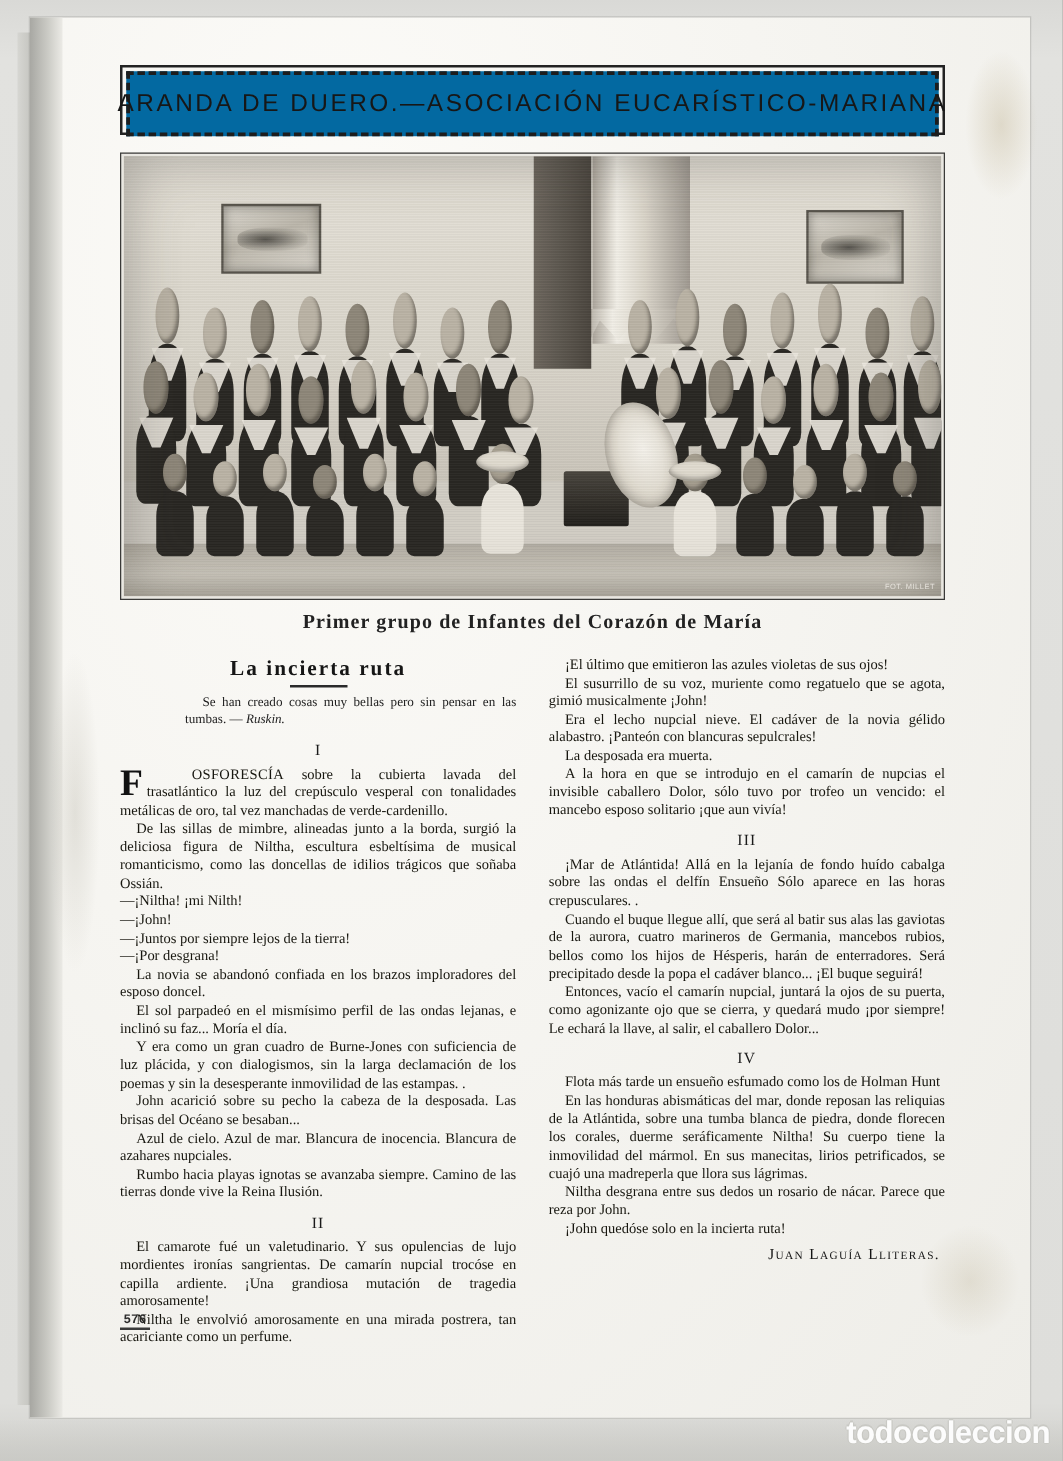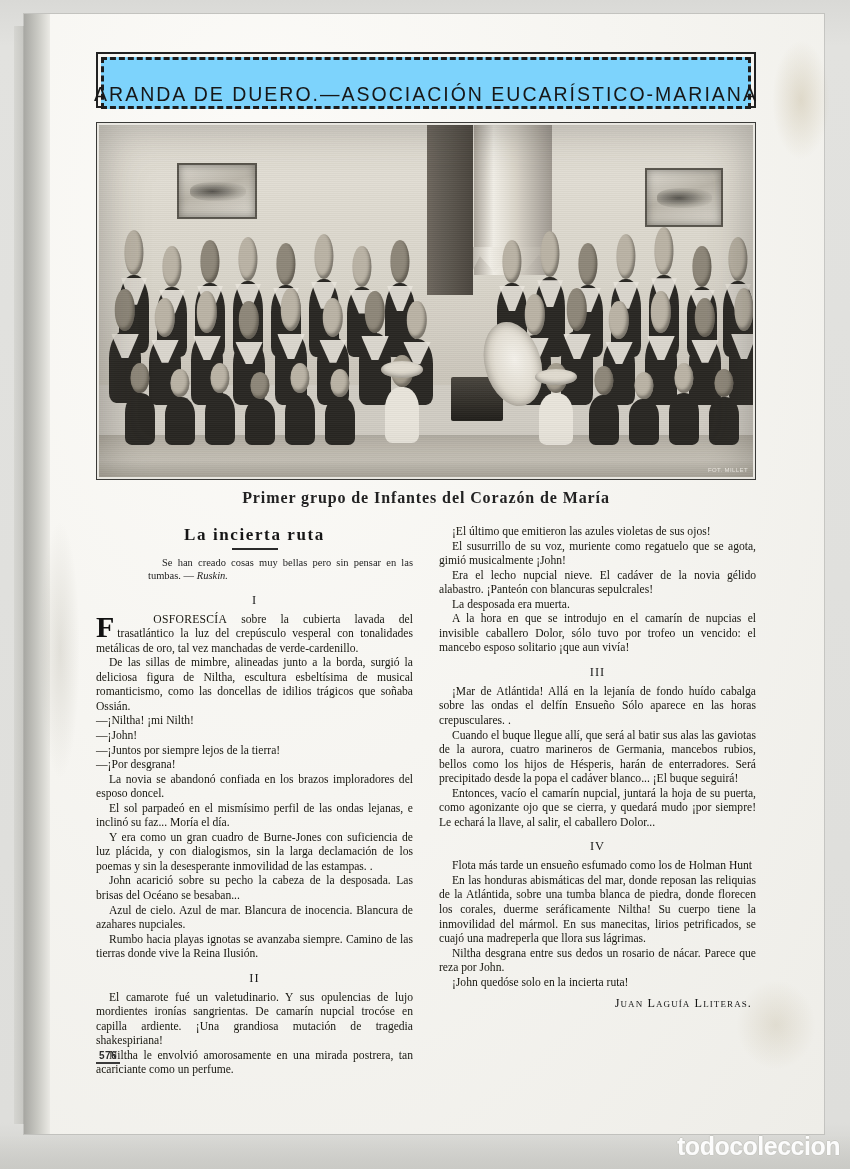--- a/index.html
+++ b/index.html
@@ -65,23 +65,23 @@
     position: relative;
     height: 46px;
     border: 2px solid #222;
     padding: 3px;
     background: #f7f6f2;
   }
   #banner-inner {
     height: 100%;
     border: 3px dashed #1d1d1d;
     display: flex;
-    align-items: flex-end;
+    align-items: center;
     justify-content: center;
-    background: #7dd3fc;
+    background: #0369a1;
   }
   #banner-title {
     font-family: "Liberation Sans", sans-serif;
     font-size: 19.5px;
     letter-spacing: 2.0px;
     color: #171717;
     white-space: nowrap;
     font-weight: 400;
   }
 
@@ -540,37 +540,37 @@
         <p class="body dlg">—¡Por desgrana!</p>
         <p class="body">La novia se abandonó confiada en los brazos imploradores del esposo doncel.</p>
         <p class="body">El sol parpadeó en el mismísimo perfil de las ondas lejanas, e inclinó su faz... Moría el día.</p>
         <p class="body">Y era como un gran cuadro de Burne-Jones con suficiencia de luz plácida, y con dialogismos, sin la larga declamación de los poemas y sin la desesperante inmovilidad de las estampas. .</p>
         <p class="body">John acarició sobre su pecho la cabeza de la desposada. Las brisas del Océano se besaban...</p>
         <p class="body">Azul de cielo. Azul de mar. Blancura de inocencia. Blancura de azahares nupciales.</p>
         <p class="body">Rumbo hacia playas ignotas se avanzaba siempre. Camino de las tierras donde vive la Reina Ilusión.</p>
 
         <div class="sec-num">II</div>
 
-        <p class="body">El camarote fué un valetudinario. Y sus opulencias de lujo mordientes ironías sangrientas. De camarín nupcial trocóse en capilla ardiente. ¡Una grandiosa mutación de tragedia shakespiriana!</p>
+        <p class="body">El camarote fué un valetudinario. Y sus opulencias de lujo mordientes ironías sangrientas. De camarín nupcial trocóse en capilla ardiente. ¡Una grandiosa mutación de tragedia amorosamente!</p>
         <p class="body">Niltha le envolvió amorosamente en una mirada postrera, tan acariciante como un perfume.</p>
       </div>
 
       <div class="col">
 
         <p class="body">¡El último que emitieron las azules violetas de sus ojos!</p>
         <p class="body">El susurrillo de su voz, muriente como regatuelo que se agota, gimió musicalmente ¡John!</p>
         <p class="body">Era el lecho nupcial nieve. El cadáver de la novia gélido alabastro. ¡Panteón con blancuras sepulcrales!</p>
         <p class="body">La desposada era muerta.</p>
         <p class="body">A la hora en que se introdujo en el camarín de nupcias el invisible caballero Dolor, sólo tuvo por trofeo un vencido: el mancebo esposo solitario ¡que aun vivía!</p>
 
         <div class="sec-num">III</div>
 
         <p class="body">¡Mar de Atlántida! Allá en la lejanía de fondo huído cabalga sobre las ondas el delfín Ensueño Sólo aparece en las horas crepusculares. .</p>
         <p class="body">Cuando el buque llegue allí, que será al batir sus alas las gaviotas de la aurora, cuatro marineros de Germania, mancebos rubios, bellos como los hijos de Hésperis, harán de enterradores. Será precipitado desde la popa el cadáver blanco... ¡El buque seguirá!</p>
-        <p class="body">Entonces, vacío el camarín nupcial, juntará la hoja de su puerta, como agonizante ojo que se cierra, y quedará mudo ¡por siempre! Le echará la llave, al salir, el caballero Dolor...</p>
+        <p class="body">Entonces, vacío el camarín nupcial, juntará la ojos de su puerta, como agonizante ojo que se cierra, y quedará mudo ¡por siempre! Le echará la llave, al salir, el caballero Dolor...</p>
 
         <div class="sec-num">IV</div>
 
         <p class="body">Flota más tarde un ensueño esfumado como los de Holman Hunt</p>
         <p class="body">En las honduras abismáticas del mar, donde reposan las reliquias de la Atlántida, sobre una tumba blanca de piedra, donde florecen los corales, duerme seráficamente Niltha! Su cuerpo tiene la inmovilidad del mármol. En sus manecitas, lirios petrificados, se cuajó una madreperla que llora sus lágrimas.</p>
         <p class="body">Niltha desgrana entre sus dedos un rosario de nácar. Parece que reza por John.</p>
         <p class="body">¡John quedóse solo en la incierta ruta!</p>
 
         <div id="signature">Juan Laguía Lliteras.</div>
       </div>

